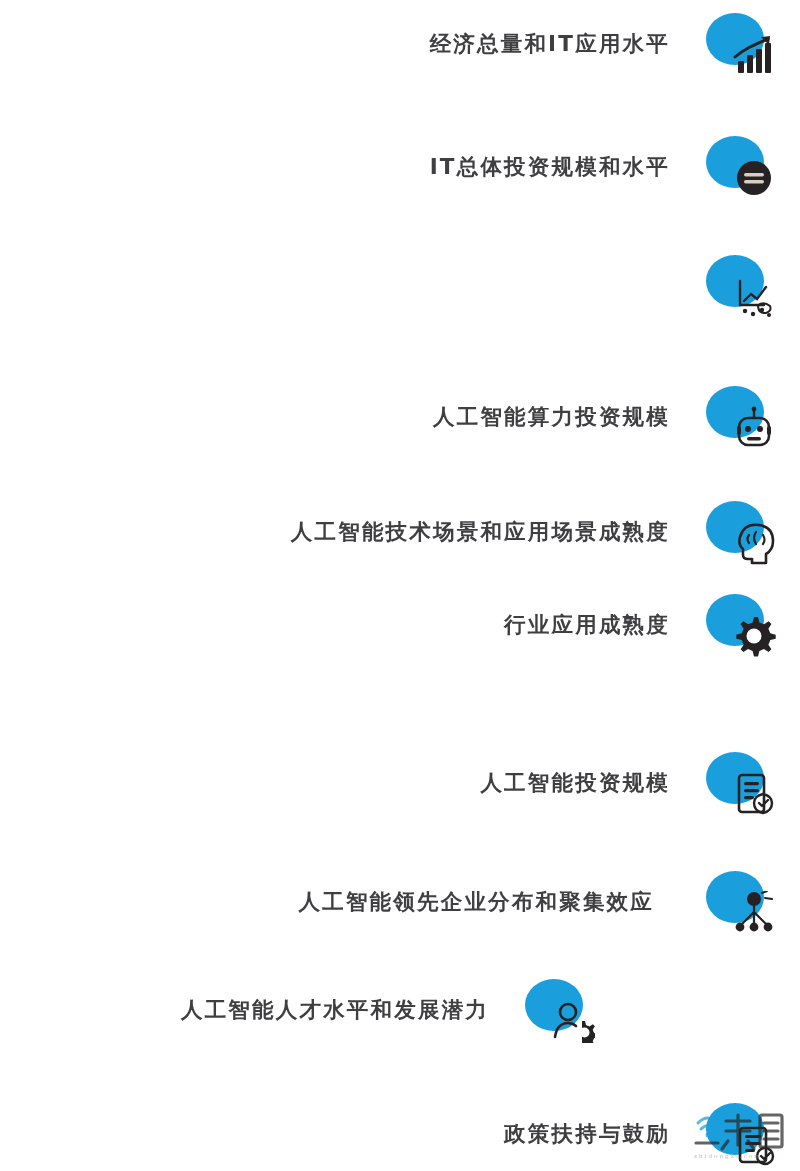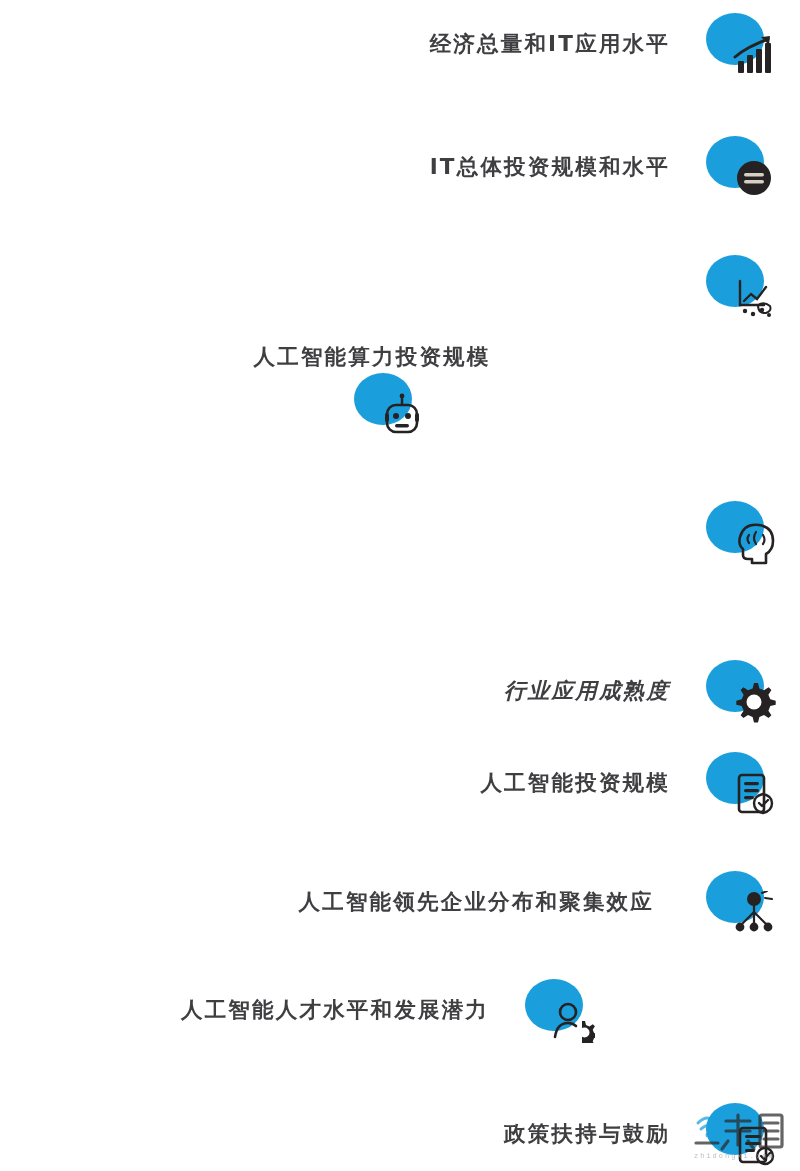--- a/index.html
+++ b/index.html
@@ -82,21 +82,21 @@
     opacity: 0.72;
   }
   .watermark svg { display:block; width:100%; height:100%; }
   .wm-sub {
     position: absolute;
     left: 6px;
     bottom: 3px;
     font-size: 7px;
     letter-spacing: 2px;
     color: #9aa6ae;
-    font-family: Liberation Mono, monospace;
+    font-family: Liberation Serif, serif;
   }
 </style>
 </head>
 <body>
 
 <div class="list">
     <div class="row" style="top: 5px;">
       <div class="row-label">经济总量和IT应用水平</div>
       <div class="icon-wrap">
         <div class="blob" style="background: rgb(26, 159, 220);"></div>
@@ -140,54 +140,55 @@
               <circle cx="13" cy="36" r="2.2"></circle>
               <circle cx="21" cy="39" r="2.2"></circle>
               <circle cx="30" cy="35" r="2.2"></circle>
               <circle cx="37" cy="40" r="2"></circle>
             </g>
             <path d="M26 30 q6 -4 12 1 q2 5 -4 7 q-8 1 -8 -8 z" fill="none" stroke="#262223" stroke-width="2"></path>
           </svg>
         </div>
       </div>
     </div>
-    <div class="row" style="top: 363px; flex-direction: column;">
+    <div class="row" style="top: 378px;">
       <div class="row-label">人工智能算力投资规模</div>
       <div class="icon-wrap">
         <div class="blob" style="background: rgb(26, 159, 220);"></div>
         <div class="glyph">
           <svg viewBox="0 0 44 44" xmlns="http://www.w3.org/2000/svg">
             <rect x="7" y="12" width="30" height="27" rx="9" fill="none" stroke="#262223" stroke-width="2.6"></rect>
             <path d="M22 4 v7" stroke="#262223" stroke-width="2.4" stroke-linecap="round"></path>
             <circle cx="22" cy="3" r="2.4" fill="#262223"></circle>
             <rect x="5" y="20" width="4" height="9" rx="2" fill="#262223"></rect>
             <rect x="35" y="20" width="4" height="9" rx="2" fill="#262223"></rect>
             <circle cx="16" cy="23" r="3" fill="#262223"></circle>
             <circle cx="28" cy="23" r="3" fill="#262223"></circle>
             <rect x="15" y="31" width="14" height="3.4" rx="1.7" fill="#262223"></rect>
           </svg>
         </div>
       </div>
     </div>
     <div class="row" style="top: 493px;">
+      <div class="row-label">人工智能技术场景和应用场景成熟度</div>
       <div class="icon-wrap">
         <div class="blob" style="background: rgb(26, 159, 220);"></div>
         <div class="glyph">
           <svg viewBox="0 0 44 44" xmlns="http://www.w3.org/2000/svg">
             <path d="M34 42 L34 33 q7 -4 7 -13 q0 -14 -14 -16 q-15 -2 -19 12 q-2 8 3 12 l0 6 q0 4 5 4 l4 0 l0 4 z" fill="none" stroke="#262223" stroke-width="2.6" stroke-linejoin="round"></path>
             <g fill="none" stroke="#262223" stroke-width="2.2" stroke-linecap="round">
               <path d="M17 14 q-3 4 0 8"></path>
               <path d="M24 11 q-4 6 0 12"></path>
               <path d="M31 14 q3 5 0 9"></path>
             </g>
           </svg>
         </div>
       </div>
     </div>
-    <div class="row" style="top: 652px; font-style: italic;">
+    <div class="row" style="top: 586px;">
       <div class="row-label">行业应用成熟度</div>
       <div class="icon-wrap">
         <div class="blob" style="background: rgb(26, 159, 220);"></div>
         <div class="glyph">
           <svg viewBox="0 0 44 44" xmlns="http://www.w3.org/2000/svg">
             <g fill="#262223">
               <path d="M22 3 l4 0 l1.4 5.4 l4.6 1.9 l4.6 -3 l2.8 2.8 l-3 4.6 l1.9 4.6 l5.4 1.4 l0 4 l-5.4 1.4 l-1.9 4.6 l3 4.6 l-2.8 2.8 l-4.6 -3 l-4.6 1.9 l-1.4 5.4 l-4 0 l-1.4 -5.4 l-4.6 -1.9 l-4.6 3 l-2.8 -2.8 l3 -4.6 l-1.9 -4.6 l-5.4 -1.4 l0 -4 l5.4 -1.4 l1.9 -4.6 l-3 -4.6 l2.8 -2.8 l4.6 3 l4.6 -1.9 z"></path>
             </g>
             <circle cx="22" cy="22" r="7.5" fill="#ffffff"></circle>
           </svg>

